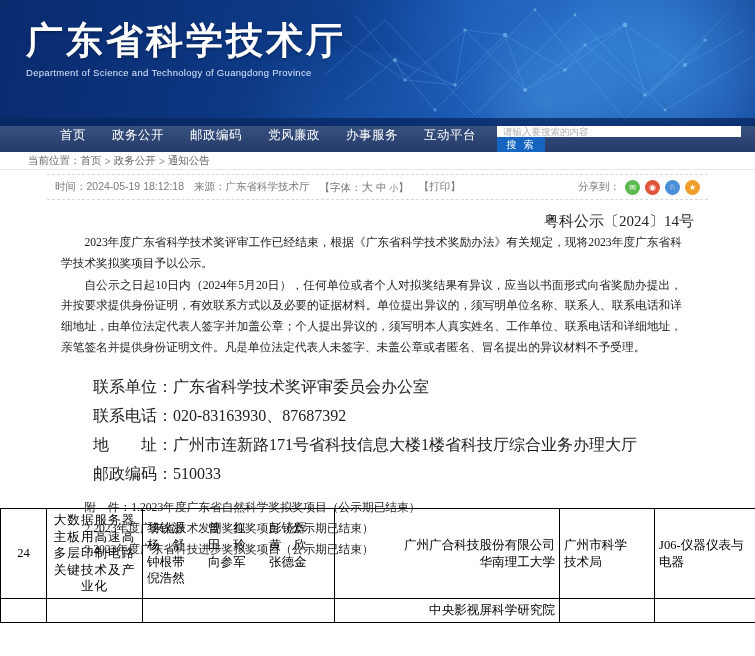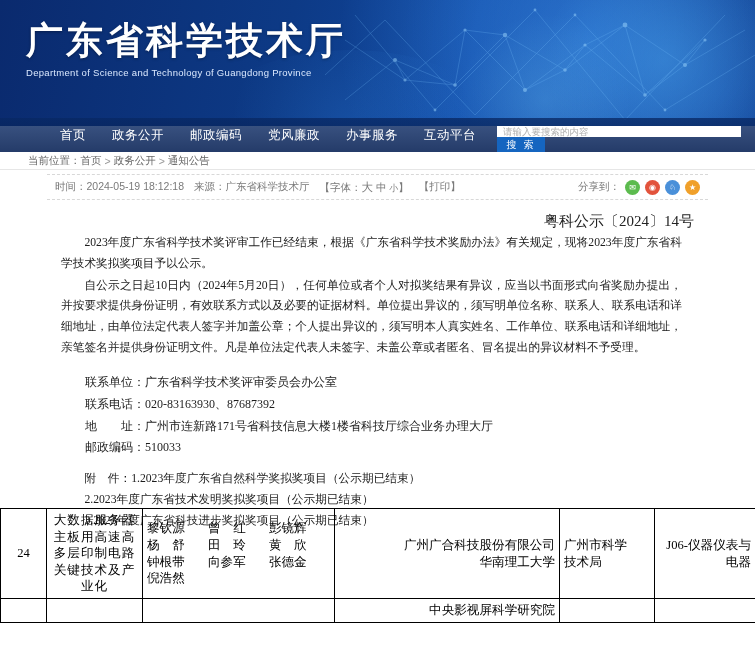--- a/index.html
+++ b/index.html
@@ -191,21 +191,21 @@
     font-size: 11.7px;
     line-height: 1.78;
     color: #1c1c1c;
     padding: 0 14px;
     text-align: justify;
   }
   .p-indent { text-indent: 2em; margin: 0 12px 1px 0; }
   .contact-block { padding: 12px 14px 0 14px; }
   .contact-line {
     font-family: "Liberation Serif", serif;
-    font-size: 12px;
+    font-size: 16px;
     line-height: 1.82;
     color: #1c1c1c;
     text-indent: 2em;
   }
   .attach-block { padding: 10px 14px 0 14px; }
   .attach-line {
     font-family: "Liberation Serif", serif;
     font-size: 11.7px;
     line-height: 1.78;
     color: #1c1c1c;
@@ -231,21 +231,21 @@
     font-size: 12.6px;
     color: #000;
     padding: 3px 4px;
     line-height: 1.32;
   }
   td.c-num { width: 46px; text-align: center; }
   td.c-proj { width: 96px; text-align: center; letter-spacing: 1px; line-height: 1.22; }
   td.c-people { width: 192px; text-align: left; padding-left: 8px; line-height: 1.5; }
   td.c-org { width: 225px; text-align: right; padding-left: 8px; line-height: 1.45; }
   td.c-rec { width: 95px; text-align: left; padding-left: 8px; line-height: 1.45; }
-  td.c-code { width: 101px; text-align: right; padding-left: 6px; }
+  td.c-code { width: 101px; text-align: left; padding-left: 6px; }
   .ppl-row { display: flex; }
   .ppl-col { width: 33.3%; }
   .row2-partial { height: 22px; margin-top: 37px; }
   .row2-partial td { border-top: 1px solid #000; }
 </style>
 </head>
 <body>
 
 <div id="page">
 

